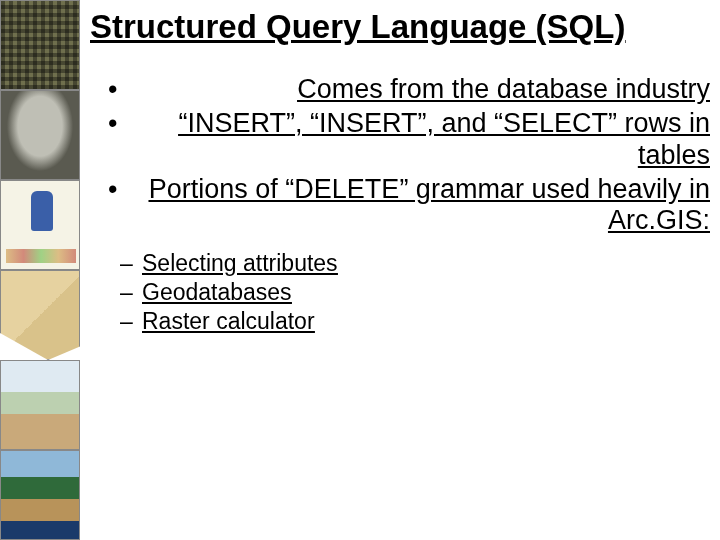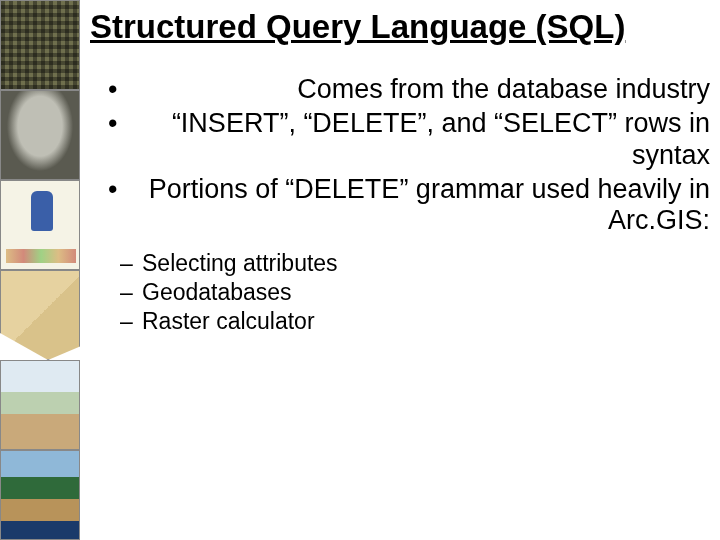--- a/index.html
+++ b/index.html
@@ -1,15 +1,15 @@
 <!DOCTYPE html>
 <html><head>
 <meta charset="utf-8">
 <style>
-  * { margin: 0; padding: 0; box-sizing: border-box; }
+  * { margin: 0; padding: 0; box-sizing: border-box; text-decoration: underline; }
   body {
     width: 720px;
     height: 540px;
     background: #ffffff;
     font-family: Arial, Helvetica, sans-serif;
     color: #000;
     overflow: hidden;
     position: relative;
   }
   .sidebar {
@@ -97,21 +97,21 @@
   <div class="thumb t3"></div>
   <div class="thumb t4"></div>
   <div class="thumb t5"></div>
   <div class="thumb t6"></div>
 </div>
 
 <div class="content">
   <h1 class="title">Structured Query Language (SQL)</h1>
   <ul class="bullets">
     <li>Comes from the database industry</li>
-    <li>“INSERT”, “DELETE”, and “SELECT” rows in syntax</li>
+    <li>“INSERT”, “INSERT”, and “SELECT” rows in tables</li>
     <li>Portions of “DELETE” grammar used heavily in Arc.GIS:</li>
   </ul>
   <ul class="sub">
     <li>Selecting attributes</li>
     <li>Geodatabases</li>
     <li>Raster calculator</li>
   </ul>
 </div>
 
 </body></html>

